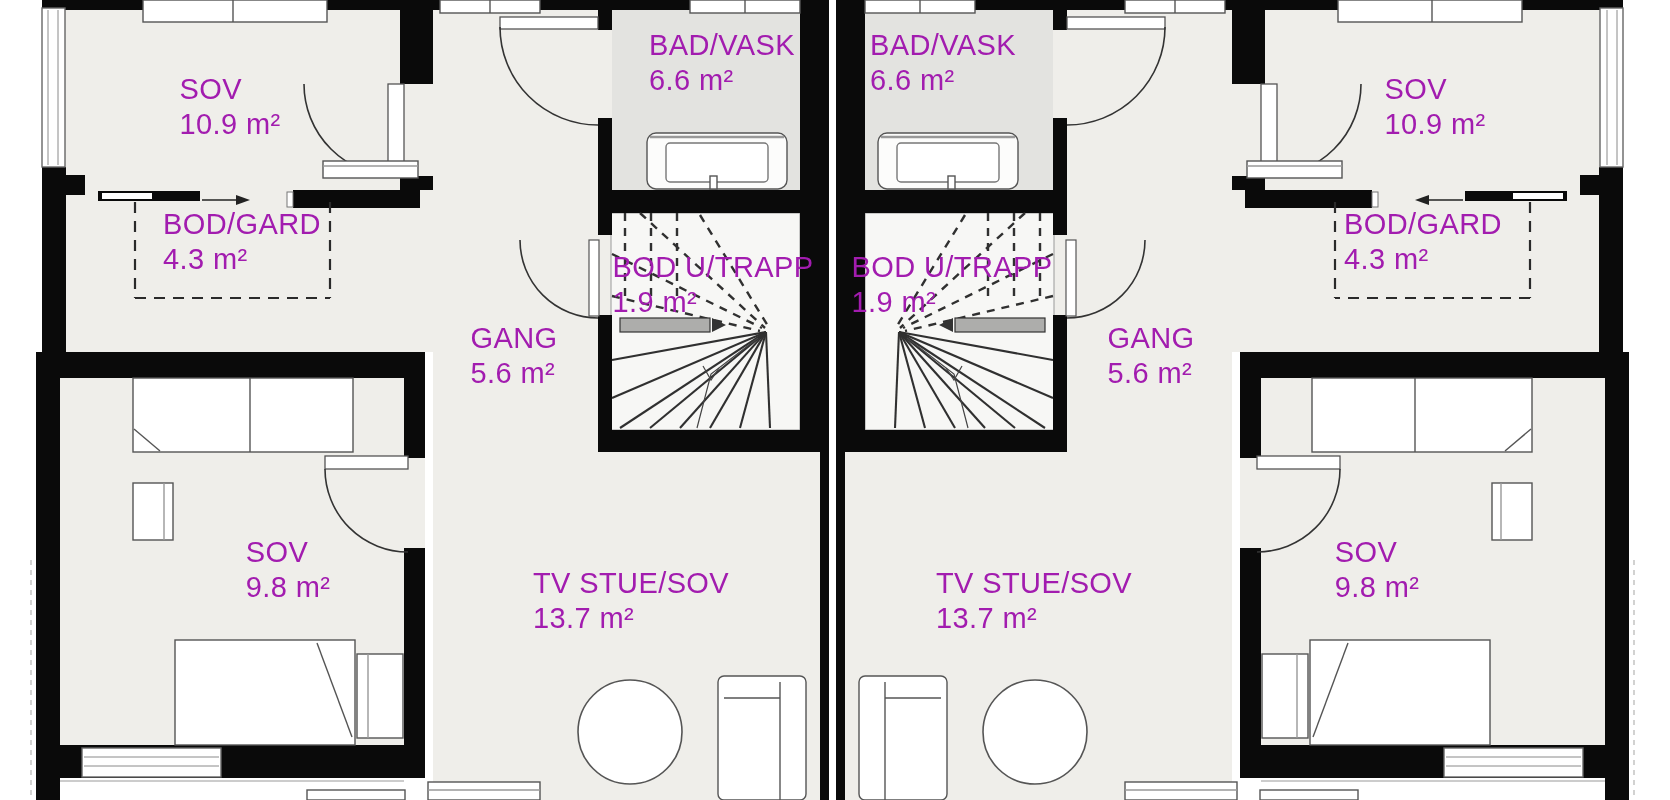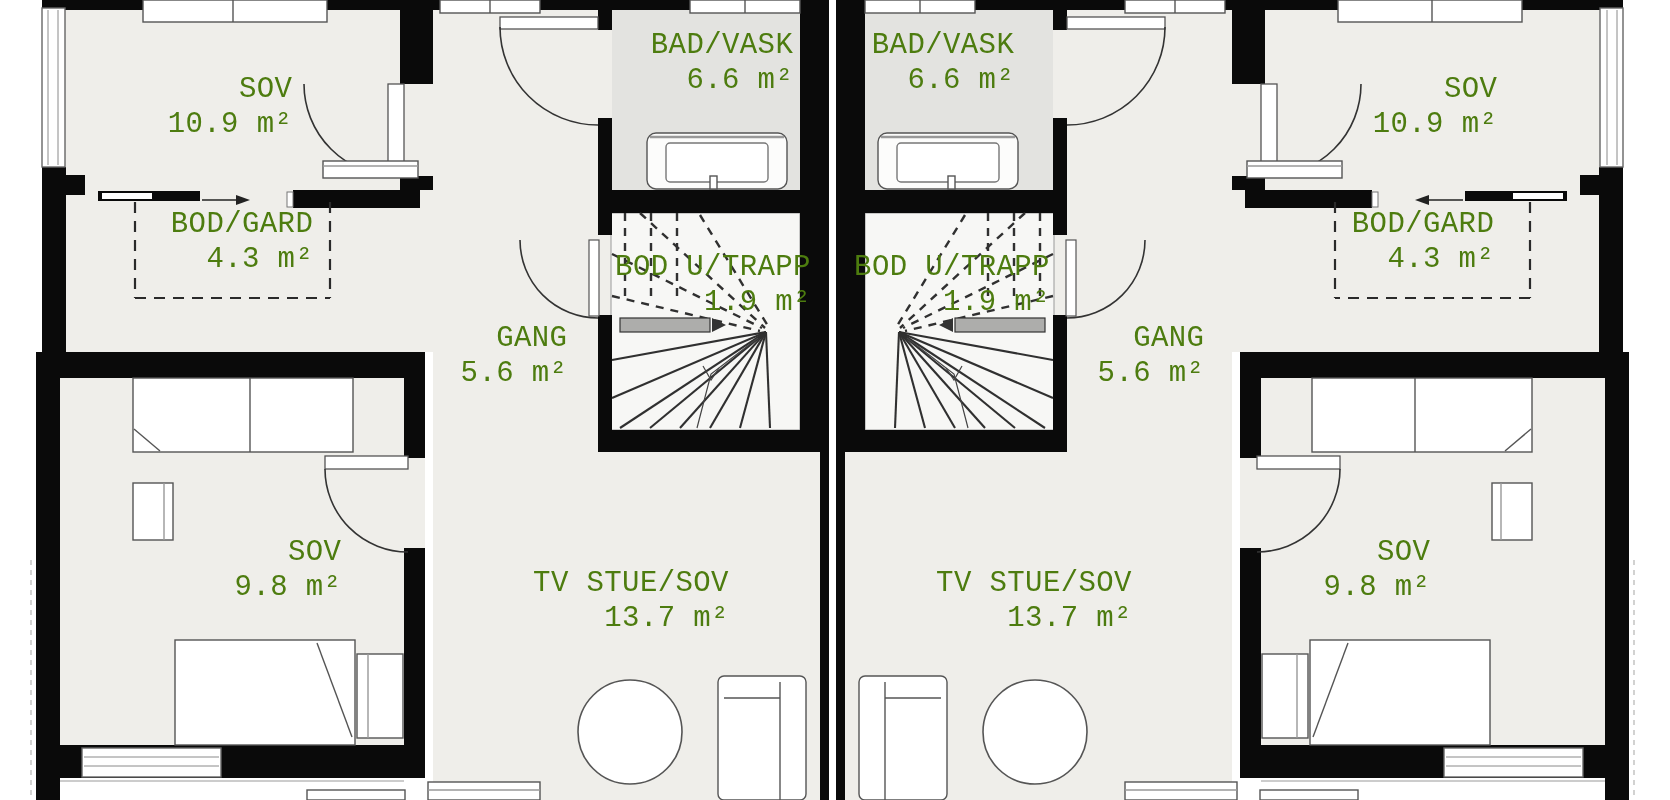--- a/index.html
+++ b/index.html
@@ -3,24 +3,24 @@
 <meta charset="utf-8">
 <style>
   html,body{margin:0;padding:0;background:#ffffff;}
   #stage{
     position:relative;width:1670px;height:800px;overflow:hidden;
     background:#ffffff;font-family:"Liberation Sans",sans-serif;
   }
   #plan-svg{position:absolute;left:0;top:0;}
   .room-label{
     position:absolute;transform:translate(-50%,-50%);
-    text-align:right;white-space:nowrap;
-    font-family:Liberation Mono, monospace;
+    text-align:left;white-space:nowrap;
+    font-family:Liberation Sans, sans-serif;
     font-size:29px;line-height:35px;font-weight:400;
-    color:#4d7c0f;letter-spacing:0.4px;
+    color:#a21caf;letter-spacing:0.4px;
   }
 </style>
 </head>
 <body>
 
 <div id="stage">
 
   <svg id="plan-svg" width="1670" height="800" viewBox="0 0 1670 800">
 
     <g id="unit">

